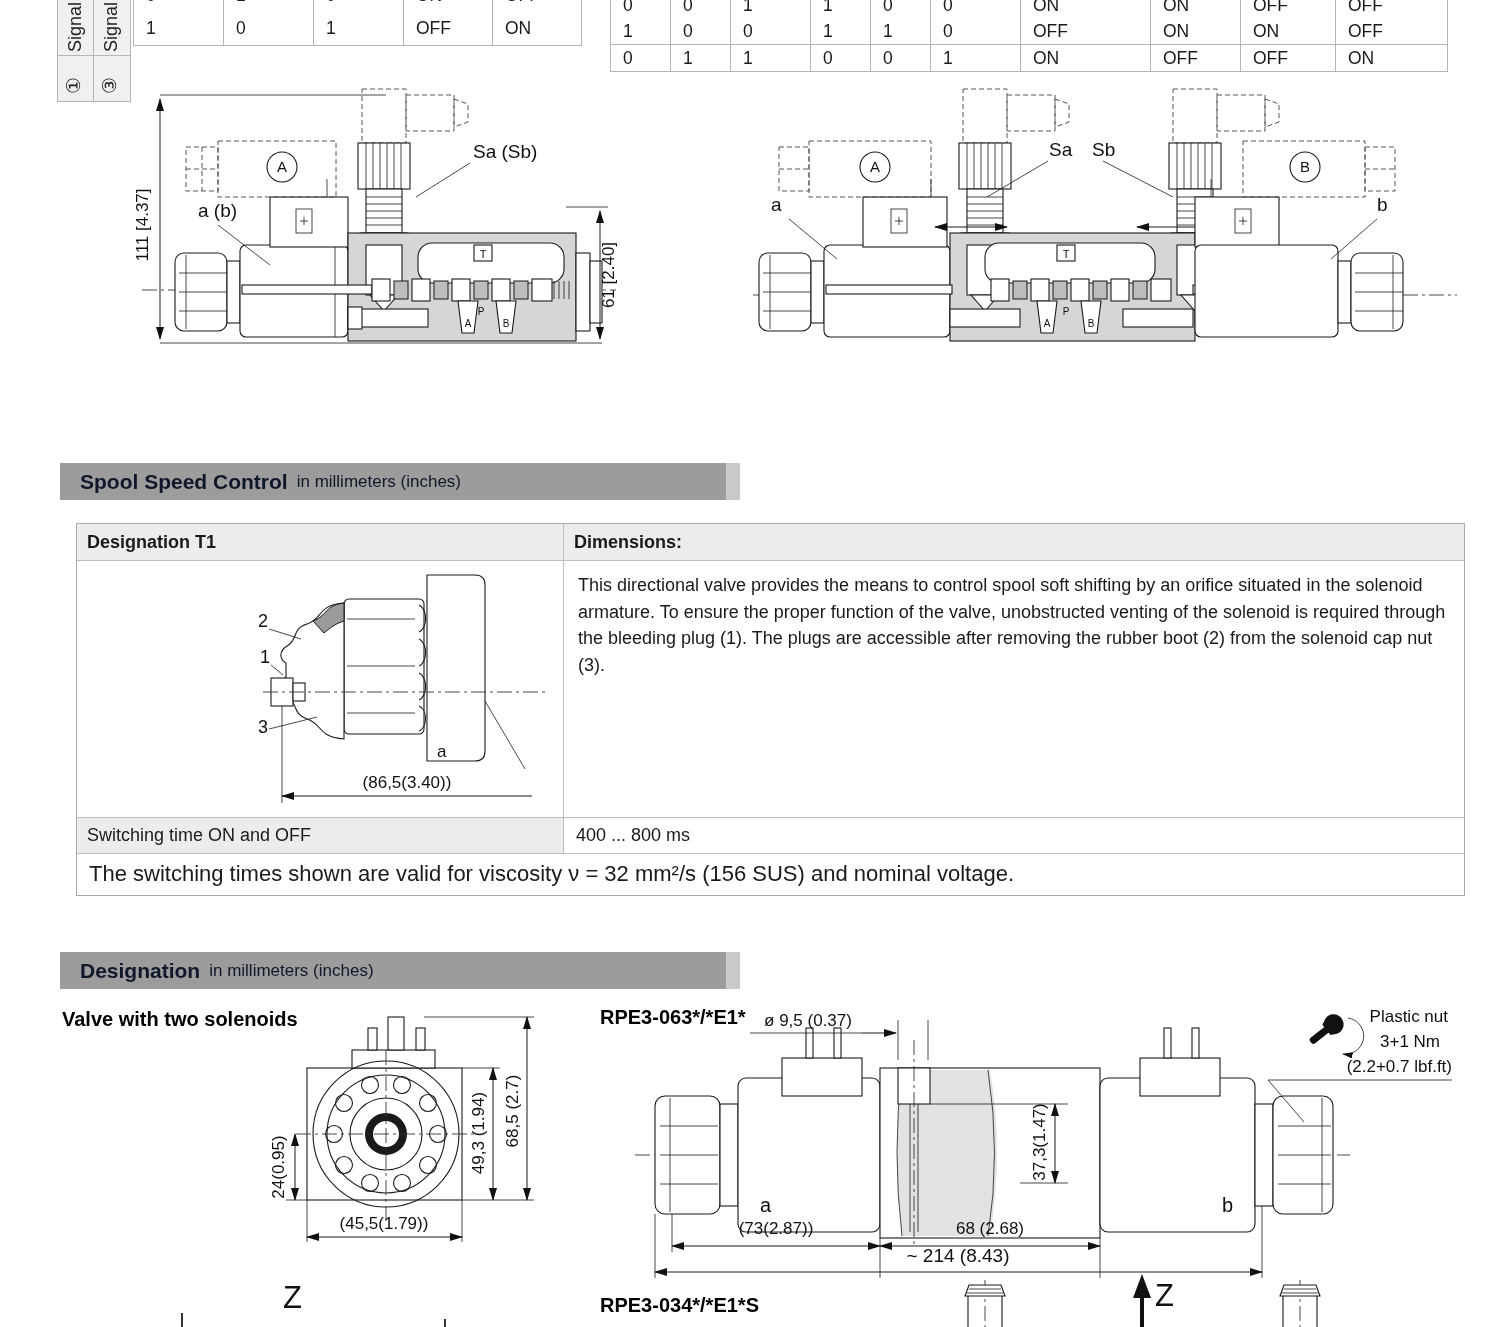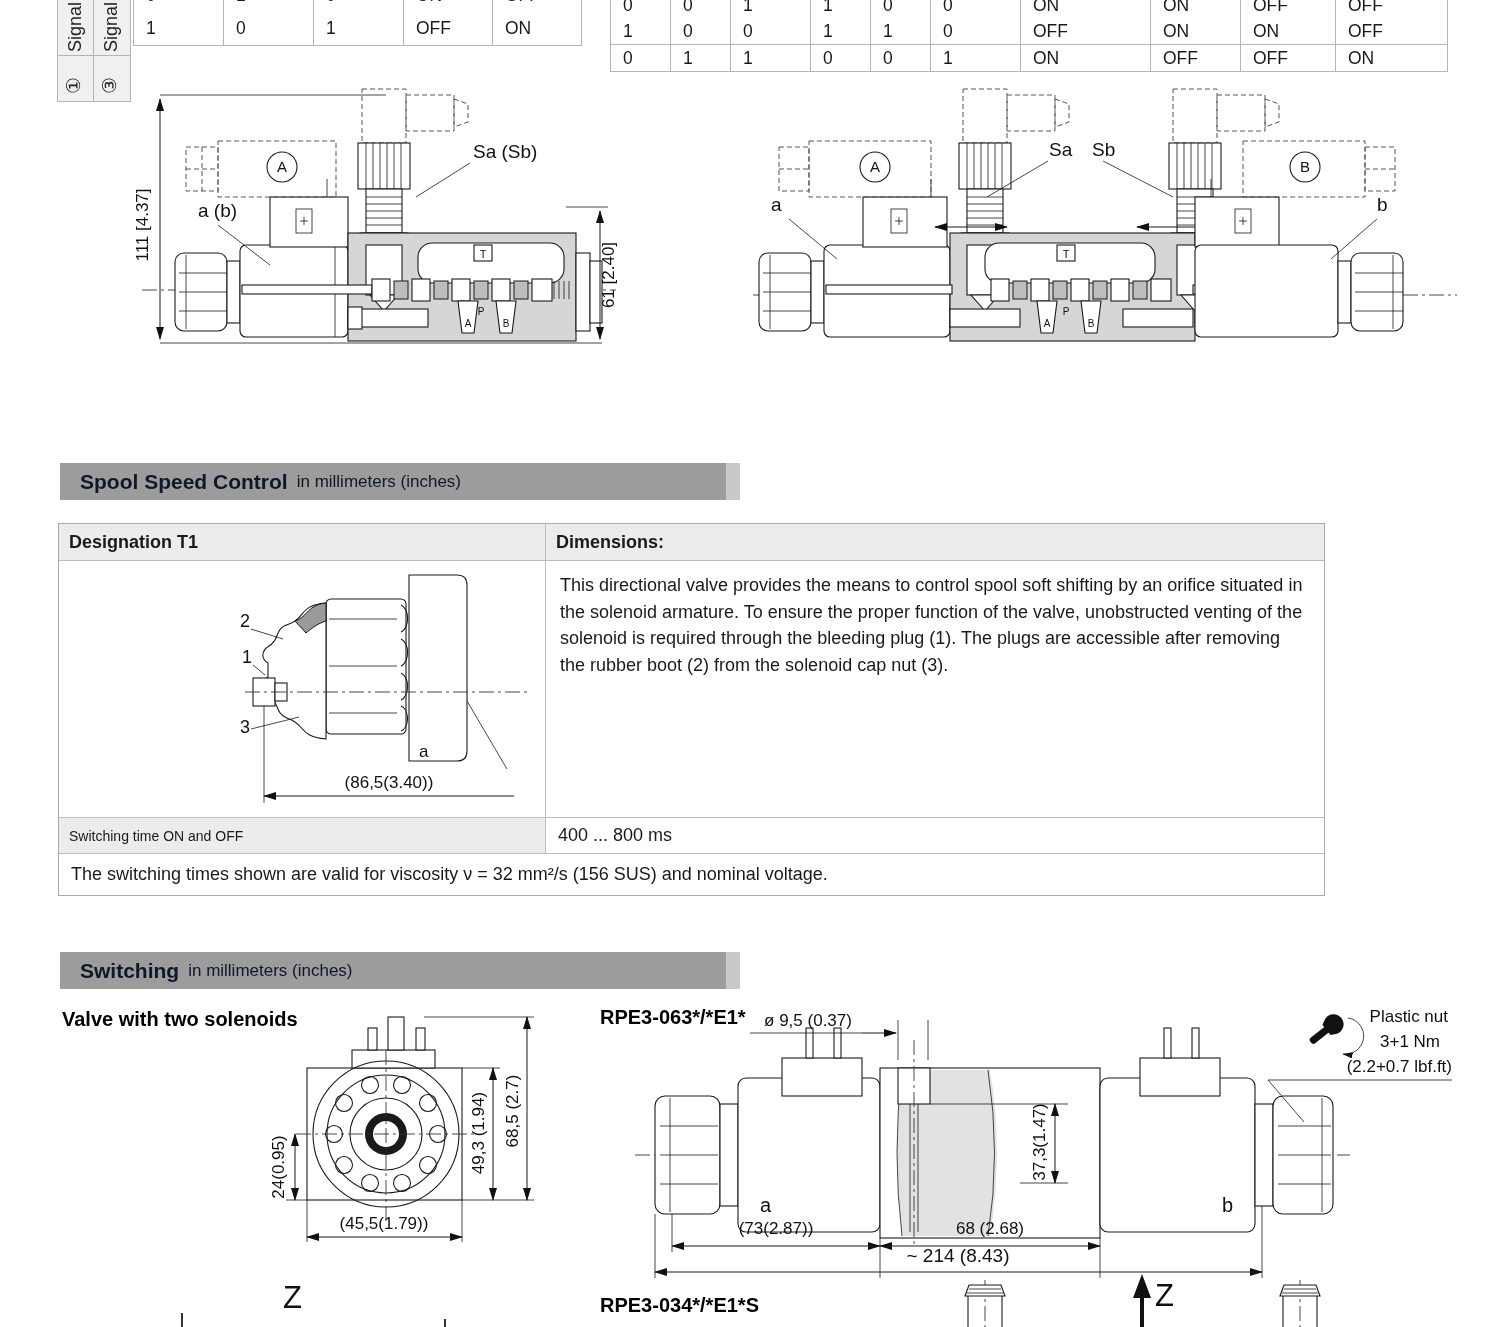--- a/index.html
+++ b/index.html
@@ -17,31 +17,31 @@
   .tcell{border-right:1px solid #b5b5b5;display:flex;align-items:center;padding-left:12px;
          font-size:17.5px;box-sizing:border-box}
   .clip{overflow:hidden;position:relative}
   
   .secbar{position:absolute;left:60px;width:666px;height:37px;background:#9c9c9c;color:#0f172a;
           display:flex;align-items:baseline;padding-left:20px;box-sizing:border-box;align-items:center}
   .secbar .tl{font-weight:bold;font-size:21px}
   .secbar .st{font-size:17px;margin-left:9px;font-weight:normal}
   .sectail{position:absolute;width:14px;height:37px;background:#c9c9c9}
   
-  .spooltab{position:absolute;left:58px;top:523px;width:1267px;border:1px solid #a9a9a9;
+  .spooltab{position:absolute;left:76px;top:523px;width:1389px;border:1px solid #a9a9a9;
             box-sizing:border-box;background:#fff}
   .srow{display:flex;border-bottom:1px solid #bdbdbd;box-sizing:border-box}
   .scell-l{width:487px;border-right:1px solid #bdbdbd;box-sizing:border-box;flex:none}
   .scell-r{flex:1}
   .shead{background:#ececec;font-weight:bold;font-size:18px;align-items:center;display:flex;
          padding-left:10px;height:36px;box-sizing:border-box}
   .para{font-size:18px;line-height:26.5px;padding:11px 14px 0 14px}
-  .swlabel{background:#ececec;font-size:14px;display:flex;align-items:center;padding-left:10px;height:35px}
+  .swlabel{background:#ececec;font-size:18px;display:flex;align-items:center;padding-left:10px;height:35px}
   .swval{font-size:18px;display:flex;align-items:center;padding-left:12px;height:35px}
-  .note{font-size:18px;line-height:22.5px;padding:9px 12px}
+  .note{font-size:22px;line-height:22.5px;padding:9px 12px}
   
   .ln{stroke:#1a1a1a;stroke-width:1.1;fill:none}
   .thin{stroke:#1a1a1a;stroke-width:0.8;fill:none}
   .dim{stroke:#1a1a1a;stroke-width:1;fill:none}
   .fw{fill:#fff;stroke:#1a1a1a;stroke-width:1.1}
   .fg{fill:#d6d6d6;stroke:#1a1a1a;stroke-width:1.1}
   .fd{fill:#bdbdbd;stroke:#1a1a1a;stroke-width:1}
   .dash{stroke:#555;stroke-width:1;fill:none;stroke-dasharray:5 3}
   .cl{stroke:#333;stroke-width:0.9;fill:none;stroke-dasharray:15 4 3 4}
   text.t{font-family:"Liberation Sans",sans-serif;fill:#111}
@@ -333,21 +333,21 @@
     <div class="scell-r swval">400 ... 800 ms</div>
   </div>
   <div style="border-bottom:none" class="srow">
     <div class="note">
       <div>The switching times shown are valid for viscosity ν = 32 mm²/s (156 SUS) and nominal voltage.</div>
     </div>
   </div>
 </div>
 
 <div class="secbar" style="top:952px">
-  <span class="tl">Switching</span>
+  <span class="tl">Designation</span>
   <span class="st">in millimeters (inches)</span>
 </div>
 <div class="sectail" style="left:726px;top:952px"></div>
 
 <div class="abs cap20" style="left:62px;top:1008px">Valve with two solenoids</div>
 
 <svg class="abs" style="left:230px;top:1000px" width="330" height="260" viewBox="0 0 330 260">
   <rect class="fw" x="77" y="68" width="155" height="132"></rect>
   <rect class="fw" x="122" y="50" width="83" height="18"></rect>
   <rect class="fw" x="138" y="28" width="9" height="22"></rect>

